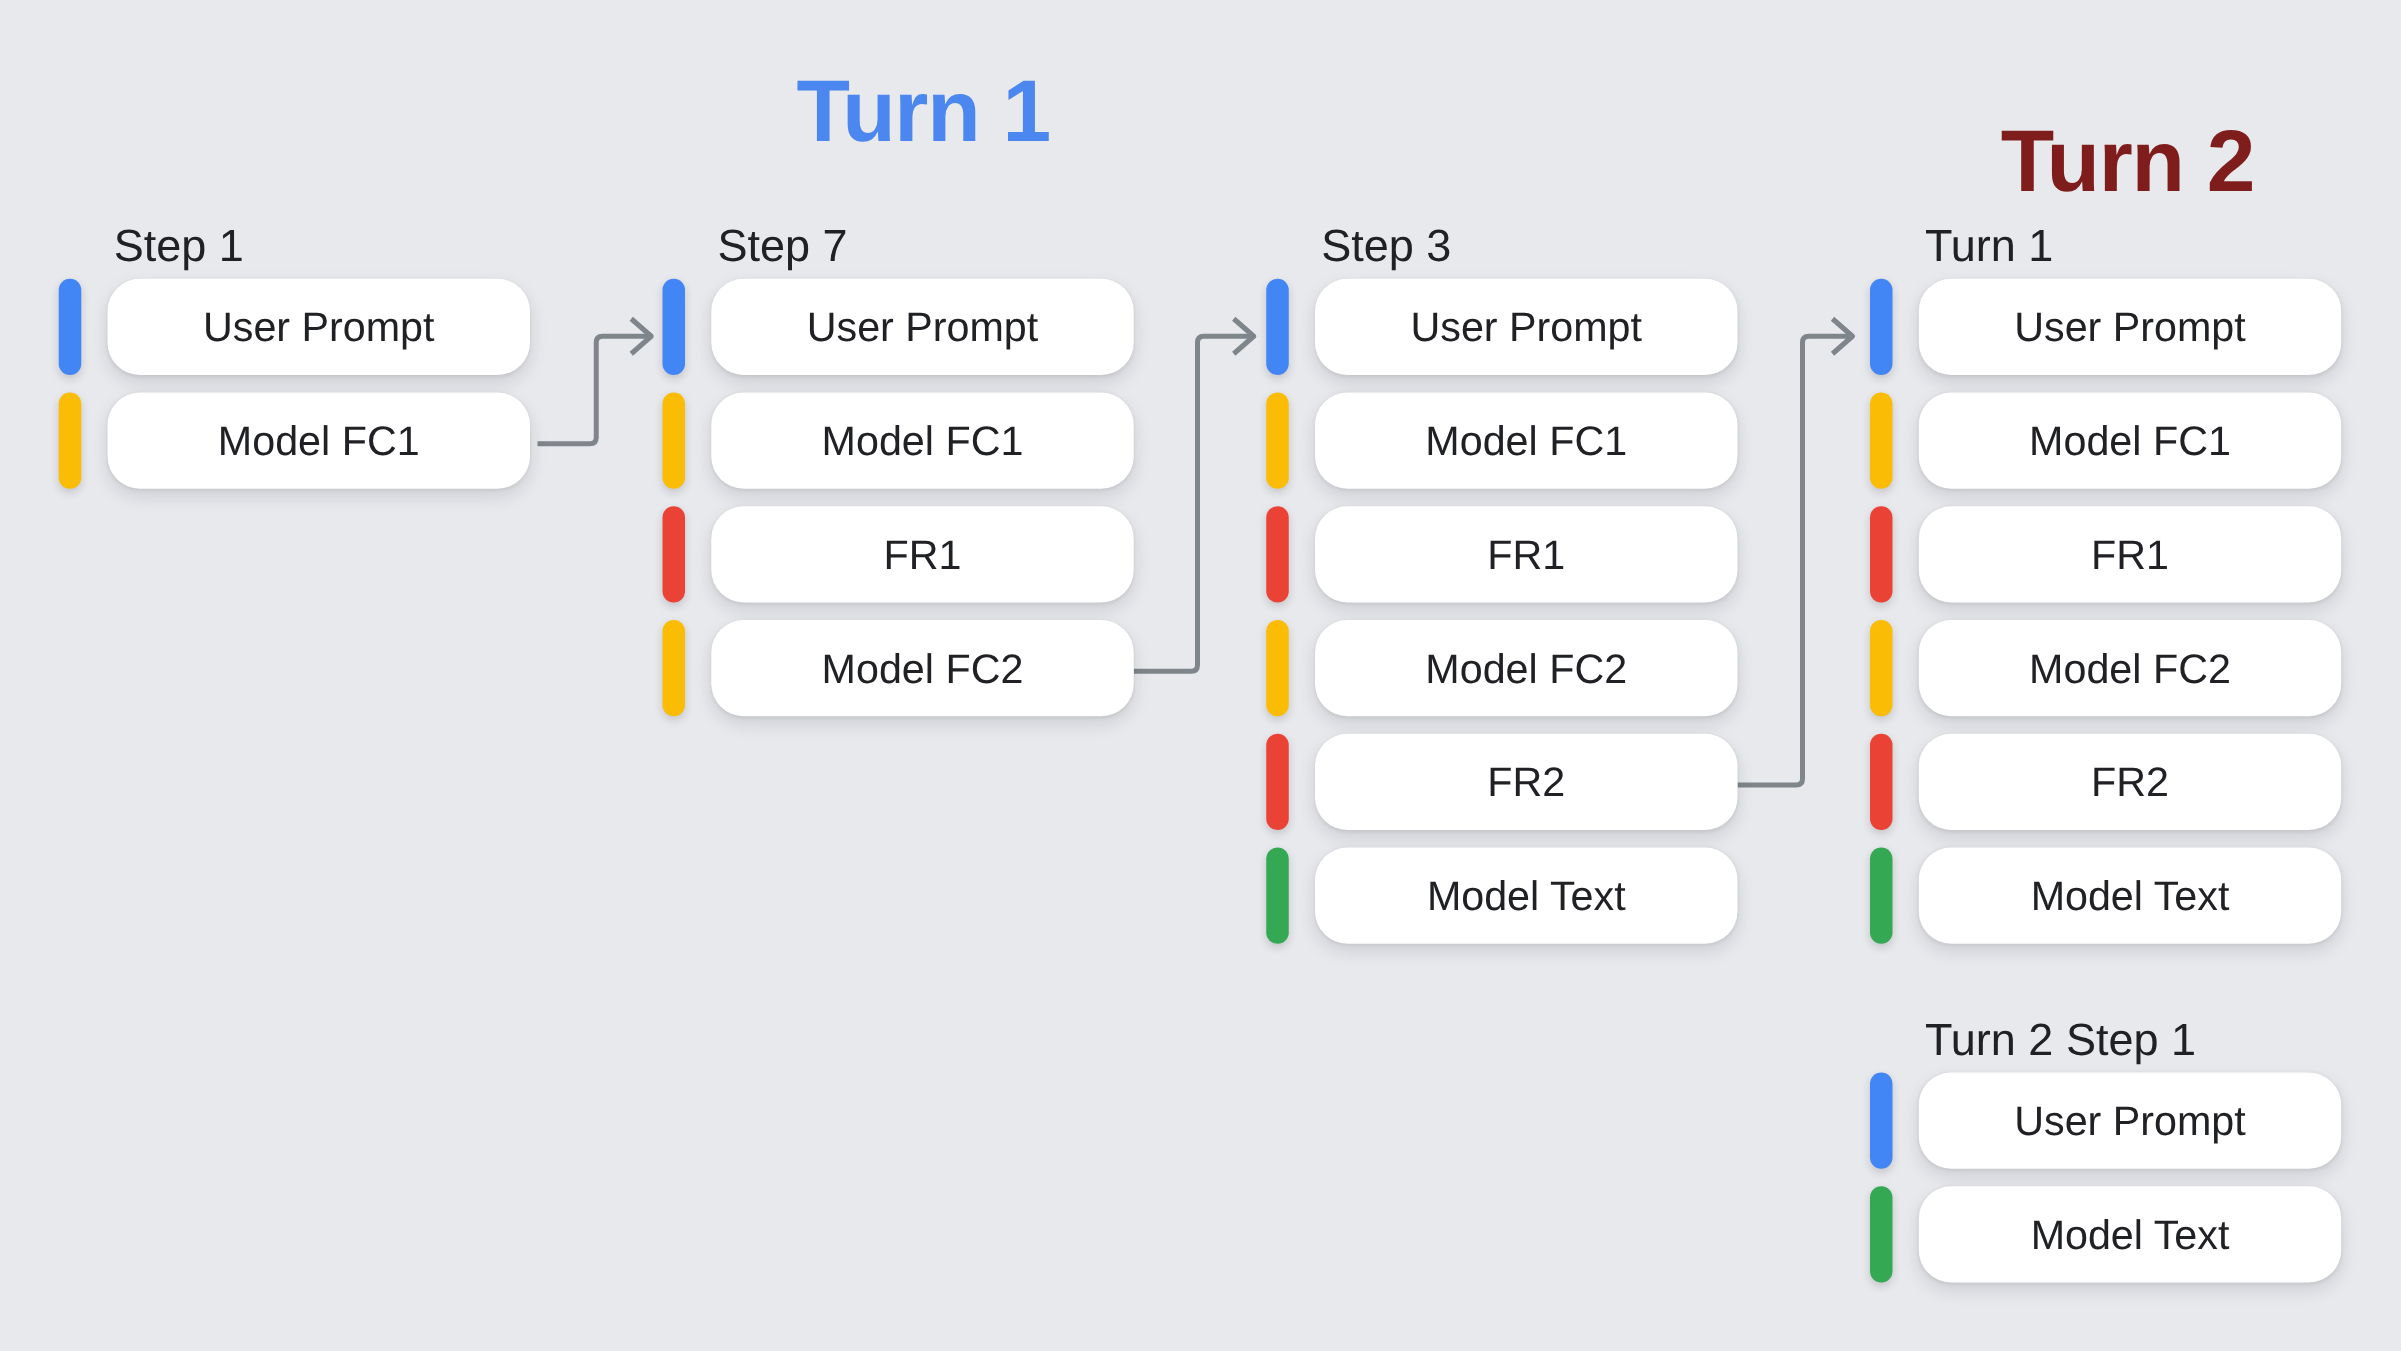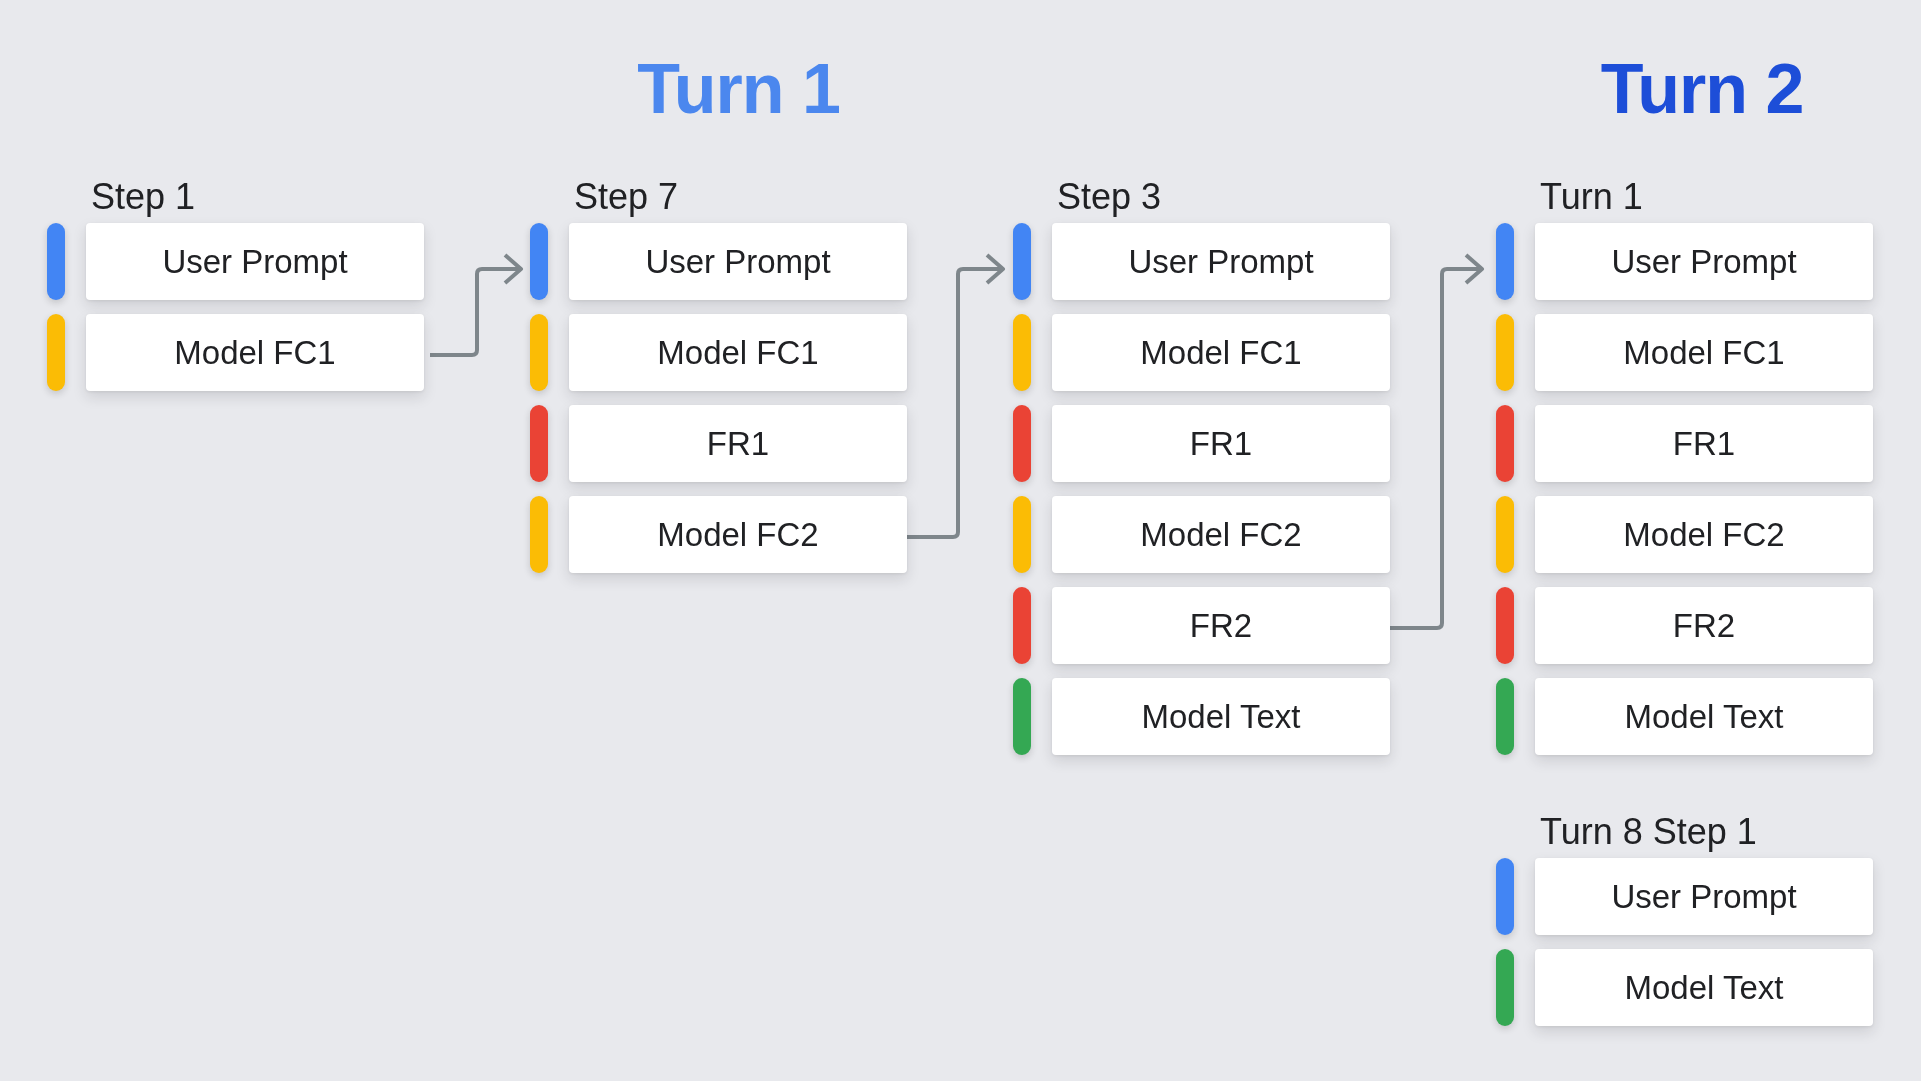--- a/index.html
+++ b/index.html
@@ -52,21 +52,21 @@
   .bar {
     width: 18px;
     border-radius: 9px;
     margin-right: 21px;
     box-shadow: 0 3px 7px rgba(32,33,36,0.18);
     flex: 0 0 auto;
   }
   .card {
     flex: 1 1 auto;
     background: #ffffff;
-    border-radius: 4px;
+    border-radius: 26px;
     box-shadow: 0 6px 14px rgba(32,33,36,0.13), 0 1px 3px rgba(32,33,36,0.08);
     display: flex;
     align-items: center;
     justify-content: center;
     font-size: 33px;
   }
 
   .connectors {
     position: absolute;
     left: 0; top: 0;
@@ -80,21 +80,21 @@
     stroke-linejoin: round;
     stroke-linecap: butt;
   }
 </style>
 </head>
 <body>
 
 <div class="stage" style="background-color: rgb(232, 233, 237);">
 
   <div class="turn-title" id="title-turn1" style="color: rgb(75, 135, 238);">Turn 1</div>
-  <div class="turn-title" id="title-turn2" style="color: #1d4ed8;">Turn 2</div>
+  <div class="turn-title" id="title-turn2" style="color: #7f1d1d; margin-top: 40px;">Turn 2</div>
 
   <svg class="connectors" viewBox="0 0 1921 1081" xmlns="http://www.w3.org/2000/svg">
     <g style="stroke: rgb(126, 134, 139);">
       <path d="M 430 355 L 472 355 Q 477 355 477 350 L 477 274 Q 477 269 482 269 L 519 269"></path>
       <path d="M 505 255 L 521 269 L 505 283"></path>
     </g>
     <g style="stroke: rgb(126, 134, 139);">
       <path d="M 907 537 L 953 537 Q 958 537 958 532 L 958 274 Q 958 269 963 269 L 1001 269"></path>
       <path d="M 987 255 L 1003 269 L 987 283"></path>
     </g>
@@ -186,21 +186,21 @@
       <div class="bar" style="background-color: rgb(234, 67, 53);"></div>
       <div class="card">FR2</div>
     </div>
     <div class="card-row">
       <div class="bar" style="background-color: rgb(52, 168, 83);"></div>
       <div class="card">Model Text</div>
     </div>
   </div>
 
   <div class="col" id="col-turn2step1" style="color: rgb(32, 33, 36);">
-    <div class="col-label">Turn 8 Step 1</div>
+    <div class="col-label">Turn 2 Step 1</div>
     <div class="card-row">
       <div class="bar" style="background-color: rgb(66, 133, 244);"></div>
       <div class="card">User Prompt</div>
     </div>
     <div class="card-row">
       <div class="bar" style="background-color: rgb(52, 168, 83);"></div>
       <div class="card">Model Text</div>
     </div>
   </div>
 

